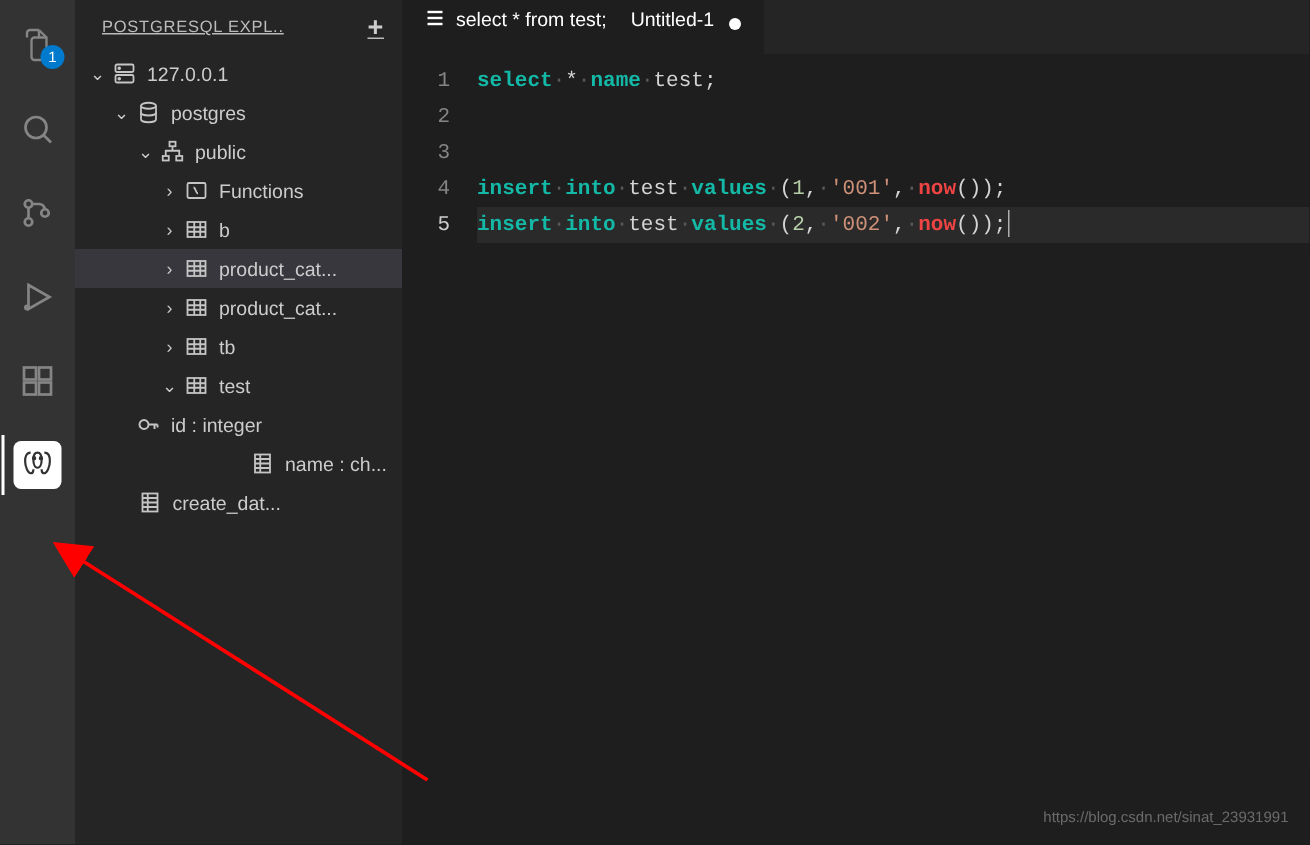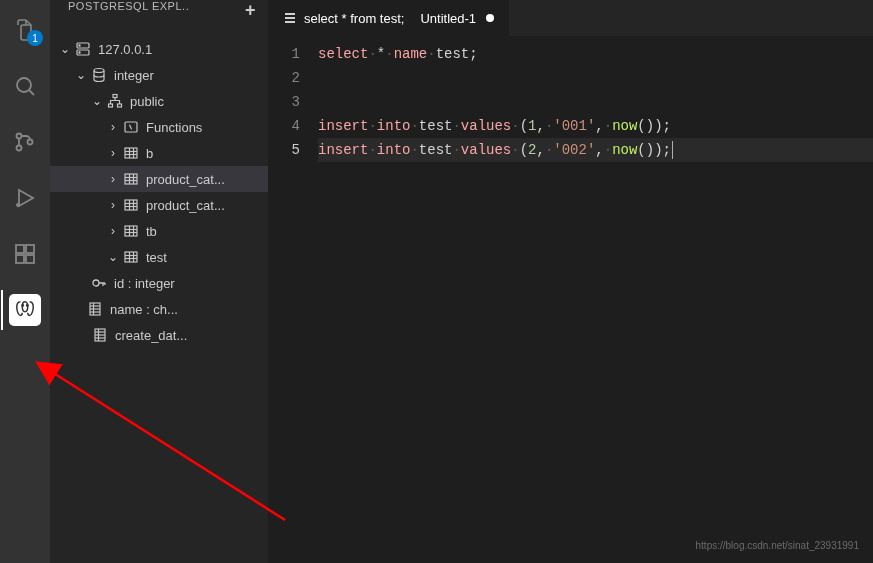--- a/index.html
+++ b/index.html
@@ -56,25 +56,26 @@
   .pg-icon svg { width: 22px; height: 22px; }
 
   
   .sidebar {
     width: 218px;
     background: #252526;
     display: flex; flex-direction: column;
   }
   .sidebar-hdr {
     height: 36px;
-    display: flex; 
+    display: flex; align-items: center;
     padding: 0 12px 0 18px;
     color: #bbb;
     font-size: 11px;
     letter-spacing: 0.5px;
+    text-decoration: underline;
   }
   .sidebar-hdr .title { flex: 1; white-space: nowrap; overflow: hidden; text-overflow: ellipsis; }
   .sidebar-hdr .add { font-size: 18px; font-weight: bold; color: #ccc; cursor: pointer; }
 
   .tree { flex: 1; overflow: hidden; }
   .tree-row {
     display: flex; align-items: center;
     height: 26px;
     color: #ccc;
     cursor: pointer;
@@ -92,22 +93,22 @@
     background: #1e1e1e;
     display: flex; flex-direction: column;
   }
   .tabs {
     height: 36px;
     background: #252526;
     display: flex;
     align-items: stretch;
   }
   .tab {
-    display: flex; align-items: center;
-    padding: 4px 14px;
+    display: flex; align-items: flex-end;
+    padding: 16px 14px;
     color: #969696;
     font-size: 13px;
     background: #2d2d2d;
     border-right: 1px solid #1e1e1e;
     cursor: pointer;
     font-style: italic;
     gap: 6px;
   }
   .tab.active {
     background: #1e1e1e;
@@ -129,22 +130,22 @@
   .gutter {
     width: 50px;
     text-align: right;
     color: #858585;
     padding-right: 18px;
     user-select: none;
   }
   .code { flex: 1; color: #d4d4d4; }
   .code .line { height: 24px; white-space: pre; }
   .code .line.hl { background: #2a2a2a; }
-  .kw { color: #fca5a5; }
-  .fn { color: #bef264; }
+  .kw { color: #14b8a6; font-weight: bold; }
+  .fn { color: #ef4444; font-weight: bold; }
   .num { color: #b5cea8; }
   .str { color: #ce9178; }
   .op { color: #d4d4d4; }
   .dot { color: #5a5a5a; }
   .cursor {
     display: inline-block; width: 1px; height: 18px;
     background: #aeafad; vertical-align: middle;
     margin-left: 1px;
   }
 
@@ -238,21 +239,21 @@
 
     <div class="tree-row" style="padding-left:24px">
       <span class="tw">⌄</span>
       <span class="icn">
         <svg viewBox="0 0 16 16" fill="none" stroke="currentColor" stroke-width="1.2">
             <ellipse cx="8" cy="3.5" rx="5" ry="2"></ellipse>
             <path d="M3 3.5v9c0 1.1 2.2 2 5 2s5-.9 5-2v-9"></path>
             <path d="M3 8c0 1.1 2.2 2 5 2s5-.9 5-2"></path>
           </svg>
       </span>
-      <span class="lbl">integer</span>
+      <span class="lbl">postgres</span>
     </div>
 
     <div class="tree-row" style="padding-left:40px">
       <span class="tw">⌄</span>
       <span class="icn">
         <svg viewBox="0 0 16 16" fill="none" stroke="currentColor" stroke-width="1.2">
             <rect x="6" y="1.5" width="4" height="3"></rect>
             <rect x="1.5" y="11" width="4" height="3"></rect>
             <rect x="10.5" y="11" width="4" height="3"></rect>
             <path d="M8 4.5v3M8 7.5h-4.5v3.5M8 7.5h4.5v3.5"></path>
@@ -345,21 +346,21 @@
     <div class="tree-row" style="padding-left:40px">
       <span class="icn">
           <svg viewBox="0 0 16 16" fill="none" stroke="currentColor" stroke-width="1.3">
             <circle cx="5" cy="8" r="3"></circle>
             <path d="M8 8h6M12 8v3M14 8v2"></path>
           </svg>
         </span>
       <span class="lbl">id : integer</span>
     </div>
 
-    <div class="tree-row" style="padding-left:36px">
+    <div class="tree-row" style="padding-left:116px">
       <span class="icn">
           <svg viewBox="0 0 16 16" fill="none" stroke="currentColor" stroke-width="1.2">
             <rect x="3" y="2" width="10" height="12"></rect>
             <line x1="3" y1="5" x2="13" y2="5"></line>
             <line x1="3" y1="8" x2="13" y2="8"></line>
             <line x1="3" y1="11" x2="13" y2="11"></line>
             <line x1="6.5" y1="2" x2="6.5" y2="14"></line>
           </svg>
         </span>
       <span class="lbl">name : ch...</span>

